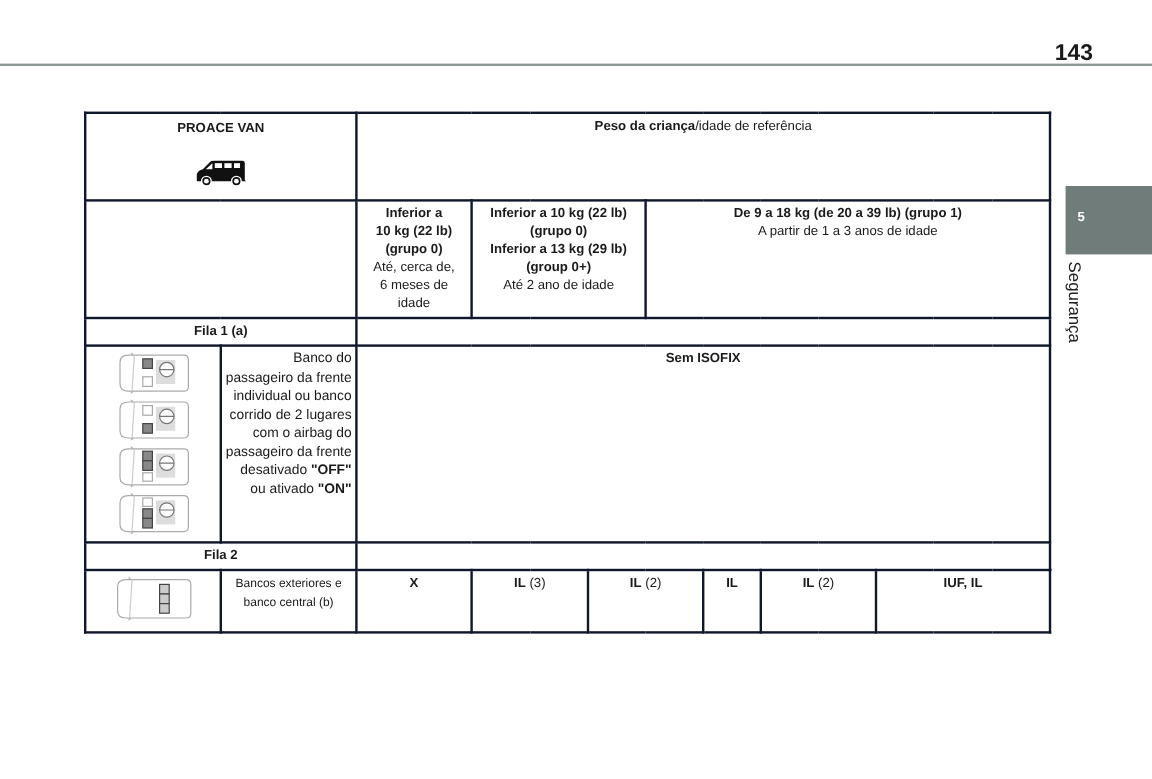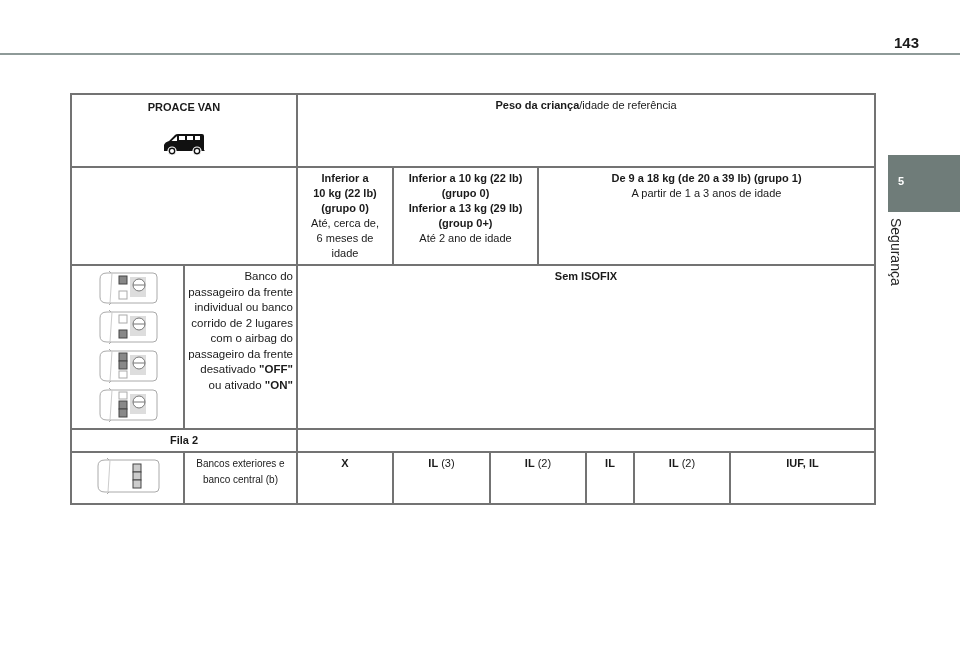--- a/index.html
+++ b/index.html
@@ -1,30 +1,30 @@
 <!DOCTYPE html>
 <html><head>
 <meta charset="utf-8">
 <style>
   html, body { margin:0; padding:0; background:#ffffff; }
   body { width:960px; height:649px; position:relative; overflow:hidden;
          font-family:"Liberation Sans", sans-serif; color:#1a1a1a; }
-  .page-number { position:absolute; top:34px; left:879px; width:40px; text-align:right;
-                 font-size:15px; font-weight:bold; }
+  .page-number { position:absolute; top:34px; left:879px; width:40px; text-align:left;
+                 font-size:19px; font-weight:bold; }
   .top-rule { position:absolute; top:53px; left:0; width:960px; height:2px; background:#8e9a98; }
   .chapter-tab { position:absolute; top:155px; left:888px; width:72px; height:57px;
                  background:#6f7c79; color:#fff; font-weight:bold; font-size:11px; }
   .chapter-tab span { position:absolute; left:10px; top:20px; }
   .chapter-label { position:absolute; left:888px; top:218px; width:30px; height:90px; }
   .chapter-label span { position:absolute; top:0; left:0; writing-mode:vertical-rl;
                  font-size:14px; color:#222; }
 
   table.isofix { position:absolute; left:70px; top:93px; width:805px; border-collapse:collapse;
                  table-layout:fixed; font-size:11px; line-height:15px; }
-  table.isofix td { border:2px solid #737373; text-align:center; vertical-align:top;
+  table.isofix td { border:2px solid #0f172a; text-align:center; vertical-align:top;
                  padding:3px 3px; overflow:hidden; }
   .b { font-weight:bold; }
   .van-icon { display:block; margin:17px auto 0; }
   .layout-icons { display:flex; flex-direction:column; align-items:center; gap:5px; padding-top:2px; }
 </style>
 </head>
 <body>
 
 <div class="page-number">143</div>
 <div class="top-rule"></div>
@@ -92,20 +92,24 @@
       <div>Até 2 ano de idade</div>
     </td>
     <td colspan="7">
       <div class="b">De 9 a 18 kg (de 20 a 39 lb) (grupo 1)</div>
       <div>A partir de 1 a 3 anos de idade</div>
     </td>
   </tr>
 
 
 
+  <tr style="height:22px">
+    <td colspan="2" class="b">Fila 1 (a)</td>
+    <td colspan="12"></td>
+  </tr>
 
   <tr style="height:164px">
     <td>
       <div class="layout-icons">
         <svg width="62" height="34" viewBox="0 0 62 34">
           <path d="M10 2 L56 2 Q60 2 60 6 L60 28 Q60 32 56 32 L10 32 Q3 32 3 26 L3 8 Q3 2 10 2 Z" fill="#fff" stroke="#aaa"></path>
           <line x1="15" y1="2" x2="13" y2="32" stroke="#ccc"></line>
               <path d="M14 2 L12 0 M14 32 L12 34" stroke="#aaa"></path>
           <rect x="22" y="5" width="8" height="8" fill="#888" stroke="#444"></rect>
           <rect x="22" y="20" width="8" height="8" fill="#fff" stroke="#aaa"></rect>

